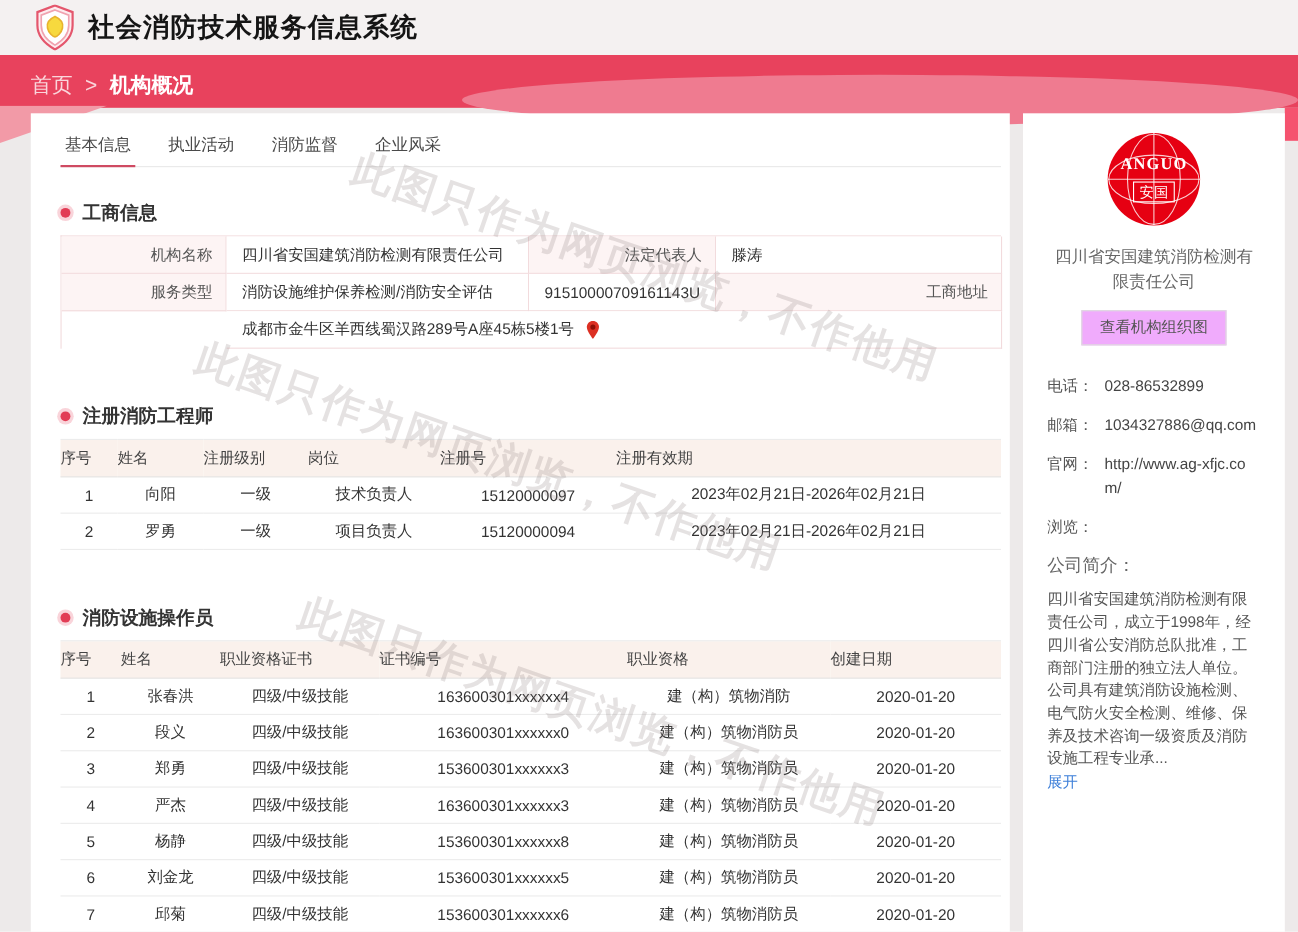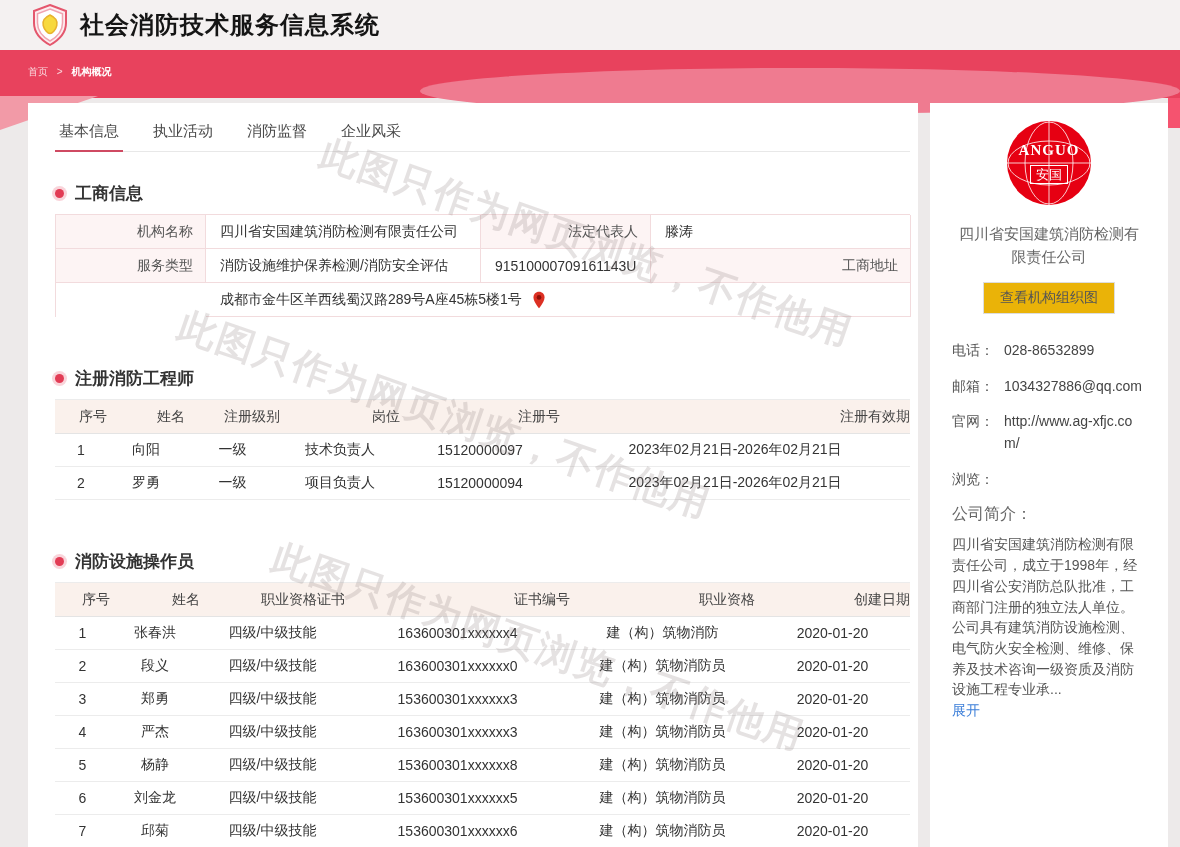--- a/index.html
+++ b/index.html
@@ -8,21 +8,21 @@
 
   
   .topbar { position:absolute; left:0; top:0; width:1180px; height:50px; background:#f4f1f1; z-index:2; display:flex; align-items:center; }
   .shield { margin-left:32px; width:36px; height:42px; flex:0 0 auto; }
   .site-title { margin-left:12px; font-family:"Liberation Serif","DejaVu Serif",serif; font-weight:bold; font-size:24px; color:#151515; letter-spacing:1px; }
 
   
   .banner { position:absolute; left:0; top:50px; width:1180px; height:48px; background:#e8425d; z-index:1; }
   .banner .curve { position:absolute; left:420px; bottom:-16px; width:760px; height:46px; background:#ef7b90; border-radius:50%; }
   .banner .wedge { position:absolute; left:0; bottom:-32px; width:98px; height:34px; background:#f29aa7; clip-path:polygon(0 0,100% 0,0 100%); }
-  .breadcrumb { position:absolute; left:28px; top:15px; font-size:10px; z-index:3;text-align:right; }
+  .breadcrumb { position:absolute; left:28px; top:15px; font-size:19px; z-index:3;text-align:right; }
   .bc-home { color:rgba(255,255,255,.78); cursor:pointer; }
   .bc-sep { color:rgba(255,255,255,.78); margin:0 6px; }
   .bc-cur { color:#ffffff; font-weight:bold; }
   .rstrip { position:absolute; left:1168px; top:98px; width:12px; height:30px; background:#f5536f; z-index:1; }
 
   
   .main-panel { position:absolute; left:28px; top:103px; width:890px; height:760px; background:#fff; z-index:2; padding:15px 8px 0 27px; }
   .side-panel { position:absolute; left:930px; top:103px; width:238px; height:760px; background:#fff; z-index:2; padding:16px 22px 0 22px; }
 
   
@@ -38,36 +38,36 @@
   
   .biz { display:grid; grid-template-columns:150px 275px 170px 260px; width:855px; border-top:1px solid #f2dbdd; border-left:1px solid #f2dbdd; font-size:14px; }
   .biz > div { border-right:1px solid #f2dbdd; border-bottom:1px solid #f2dbdd; height:34px; display:flex; align-items:center; }
   .biz .lbl { background:#fdf4f4; justify-content:flex-end; padding-right:12px; color:#555; }
   .biz .val { background:#fff; padding-left:14px; color:#333; }
   .span3 { grid-column:2/5; }
   .pin { width:14px; height:18px; margin-left:10px; cursor:pointer; }
 
   
   table.datatable { width:855px; border-collapse:collapse; table-layout:fixed; font-size:14px; color:#333; border-top:1px solid #ececec; }
-  table.datatable th { background:#faf1ec; font-weight:normal; color:#444; height:34px; border-bottom:1px solid #e4e4e4; text-align:right; }
+  table.datatable th { background:#faf1ec; font-weight:normal; color:#444; height:34px; border-bottom:1px solid #e4e4e4; text-align:left; }
   table.datatable td { height:33px; text-align:center; border-bottom:1px solid #ececec; background:#fff; }
   .eng th:nth-child(1){width:52px} .eng th:nth-child(2){width:78px} .eng th:nth-child(3){width:95px}
   .eng th:nth-child(4){width:120px} .eng th:nth-child(5){width:160px} .eng th:nth-child(6){width:350px}
   .ops th:nth-child(1){width:55px} .ops th:nth-child(2){width:90px} .ops th:nth-child(3){width:145px}
   .ops th:nth-child(4){width:225px} .ops th:nth-child(5){width:185px} .ops th:nth-child(6){width:155px}
 
   
   .logo-wrap { width:84px; height:84px; margin:2px auto 0 auto; position:relative; }
   .logo-circle { width:84px; height:84px; border-radius:50%; background:#e60012; position:relative; overflow:hidden; }
   .logo-circle svg { position:absolute; left:0; top:0; }
   .logo-text { position:absolute; left:0; top:0; width:84px; height:84px; display:flex; flex-direction:column; align-items:center; justify-content:center; gap:6px; }
   .logo-en { color:#fff; font-family:"Liberation Serif","DejaVu Serif",serif; font-weight:bold; font-size:15px; letter-spacing:1px; }
   .logo-cn { color:#fff; font-size:13px; border:1.5px solid #fff; padding:0 5px; line-height:17px; }
   .company-name { margin-top:18px; text-align:center; font-size:15px; color:#666; line-height:1.5; }
-  .org-btn { display:block; margin:14px auto 0 auto; background:#eab308; border:1px solid #dddddd; color:#555; font-size:14px; padding:6px 16px; cursor:pointer; font-family:inherit; }
+  .org-btn { display:block; margin:14px auto 0 auto; background:#f0abfc; border:1px solid #dddddd; color:#555; font-size:14px; padding:6px 16px; cursor:pointer; font-family:inherit; }
   .contact-list { margin-top:26px; }
   .contact-line { display:flex; font-size:14px; color:#555; margin-bottom:14px; line-height:1.55; }
   .c-label { flex:0 0 52px; white-space:nowrap; }
   .c-value { flex:1; color:#444; word-break:break-all; }
   .intro-title { margin-top:14px; font-size:16px; color:#666; }
   .intro-text { margin-top:9px; font-size:14px; color:#555; line-height:1.48; }
   .expand-link { display:inline-block; margin-top:2px; font-size:14px; color:#3d7fd9; cursor:pointer; }
 
   
   .wm { position:absolute; z-index:5; font-size:38px; font-weight:bold; letter-spacing:2px; color:rgba(135,125,125,.22); white-space:nowrap; transform:rotate(19deg); transform-origin:0 0; pointer-events:none; }

